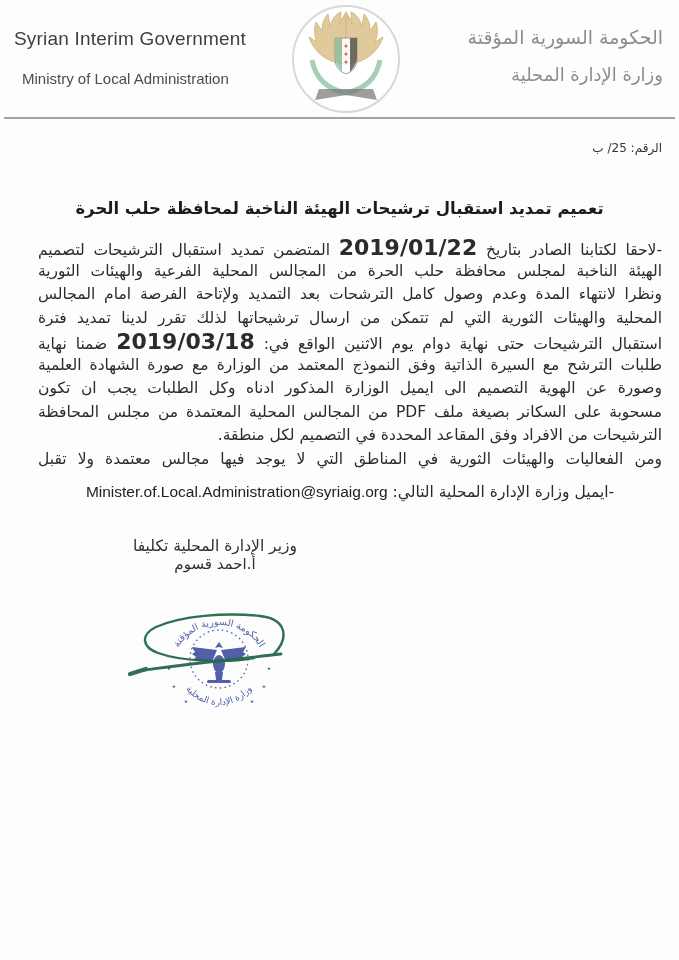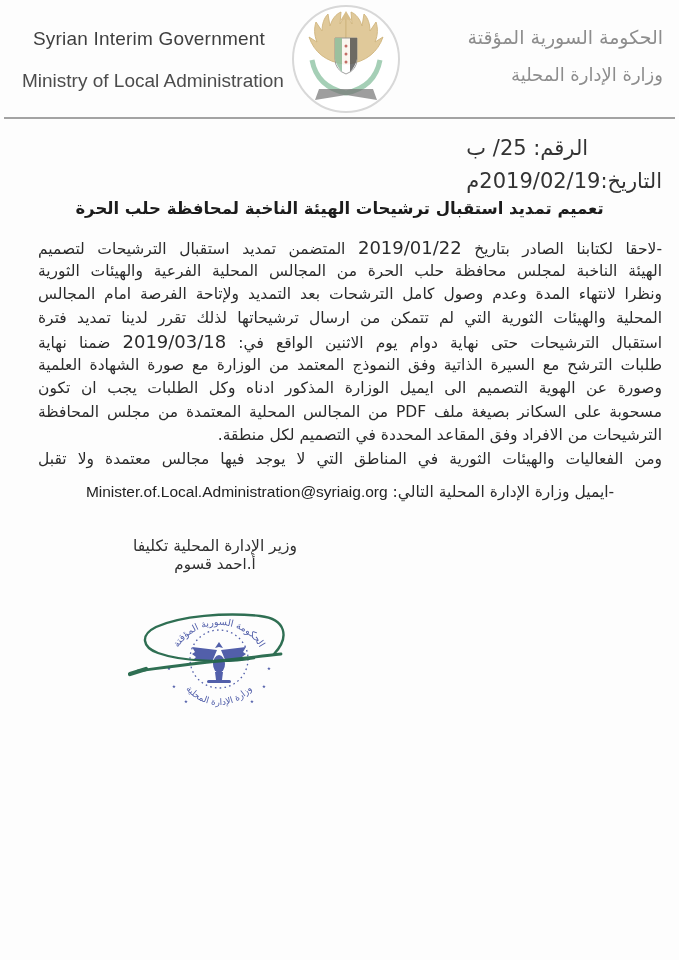--- a/index.html
+++ b/index.html
@@ -4,40 +4,40 @@
 <style>
   html,body { margin:0; padding:0; background:#e9e9e9; }
   .page {
     position:relative; width:679px; height:960px; margin:0 auto;
     background:#fdfdfd; overflow:hidden;
     font-family:"DejaVu Sans", sans-serif; color:#2b2b2b;
   }
   
   .lh-en { position:absolute; left:14px; top:28px; font-family:"Liberation Sans", sans-serif; }
   .lh-en .org { font-size:19px; color:#3f3f3f; letter-spacing:0.2px;text-align:center; }
-  .lh-en .min { font-size:19px; color:#4c4c4c; margin-top:20px; margin-left:8px; }
+  .lh-en .min { font-size:15px; color:#4c4c4c; margin-top:20px; margin-left:8px; }
   .lh-logo { position:absolute; left:286px; top:2px; width:120px; height:120px; }
   .lh-ar { position:absolute; right:16px; top:26px; text-align:right; color:#8d8d8d; direction:rtl; }
   .lh-ar .org { font-size:19px; }
   .lh-ar .min { font-size:18px; margin-top:16px; }
   .divider { position:absolute; top:117px; left:4px; width:671px; border-top:2px solid #a3a3a3; }
   
-  .meta { position:absolute; top:136px; right:17px; direction:rtl; text-align:left;
-          font-size:21px; color:#333; }
+  .meta { position:absolute; top:136px; right:17px; direction:rtl; text-align:center;
+          font-size:12px; color:#333; }
   .meta div { height:33px; line-height:25px; }
   
   .doc-title { position:absolute; top:199px; left:0; right:0; text-align:center; direction:rtl;
                font-size:16.5px; font-weight:bold; color:#1c1c1c; }
   
   .body-text { position:absolute; top:236px; left:38px; right:17px; direction:rtl;
                font-size:15.5px; color:#2b2b2b; }
   .bline { height:23.5px; line-height:23.5px; overflow:hidden;
            text-align:justify; text-align-last:justify; }
   .bline.short { text-align:justify; text-align-last:right; }
-  .bdate { font-weight:normal; font-size:18px; }
+  .bdate { font-weight:bold; font-size:22px; }
   .email-row { margin-top:9px; height:24px; line-height:24px; text-align:center; font-size:15.5px; }
   .email-addr { font-family:"Liberation Sans", sans-serif; font-size:15.5px; color:#222; }
   
   .sig { position:absolute; left:103px; top:537px; width:224px; text-align:center;
          direction:rtl; color:#2f2f2f; }
   .sig .role { font-size:15.5px; }
   .sig .name { font-size:15px; }
   
   .stamp-wrap { position:absolute; left:88px; top:597px; width:320px; height:128px; }
 </style>
@@ -76,21 +76,20 @@
     <div class="lh-ar">
       <div class="org">الحكومة السورية المؤقتة</div>
       <div class="min">وزارة الإدارة المحلية</div>
     </div>
   </div>
 
   <div class="divider"></div>
 
   <div class="meta">
     <div>الرقم:  25/ ب</div>
-    <div>التاريخ:2019/02/19م</div>
   </div>
 
   <div class="doc-title">تعميم تمديد استقبال ترشيحات الهيئة الناخبة لمحافظة حلب الحرة</div>
 
   <div class="body-text">
     <div class="bline"><span>-لاحقا لكتابنا الصادر بتاريخ</span> <span class="bdate">2019/01/22</span> <span>المتضمن تمديد استقبال الترشيحات لتصميم</span></div>
     <div class="bline">الهيئة الناخبة لمجلس محافظة حلب الحرة من المجالس المحلية الفرعية والهيئات الثورية</div>
     <div class="bline">ونظرا لانتهاء المدة وعدم وصول كامل الترشحات بعد التمديد ولإتاحة الفرصة امام المجالس</div>
     <div class="bline">المحلية والهيئات الثورية التي لم تتمكن من ارسال ترشيحاتها لذلك تقرر لدينا تمديد فترة</div>
     <div class="bline"><span>استقبال الترشيحات حتى نهاية دوام يوم الاثنين الواقع في:</span> <span class="bdate">2019/03/18</span> <span>ضمنا نهاية</span></div>

